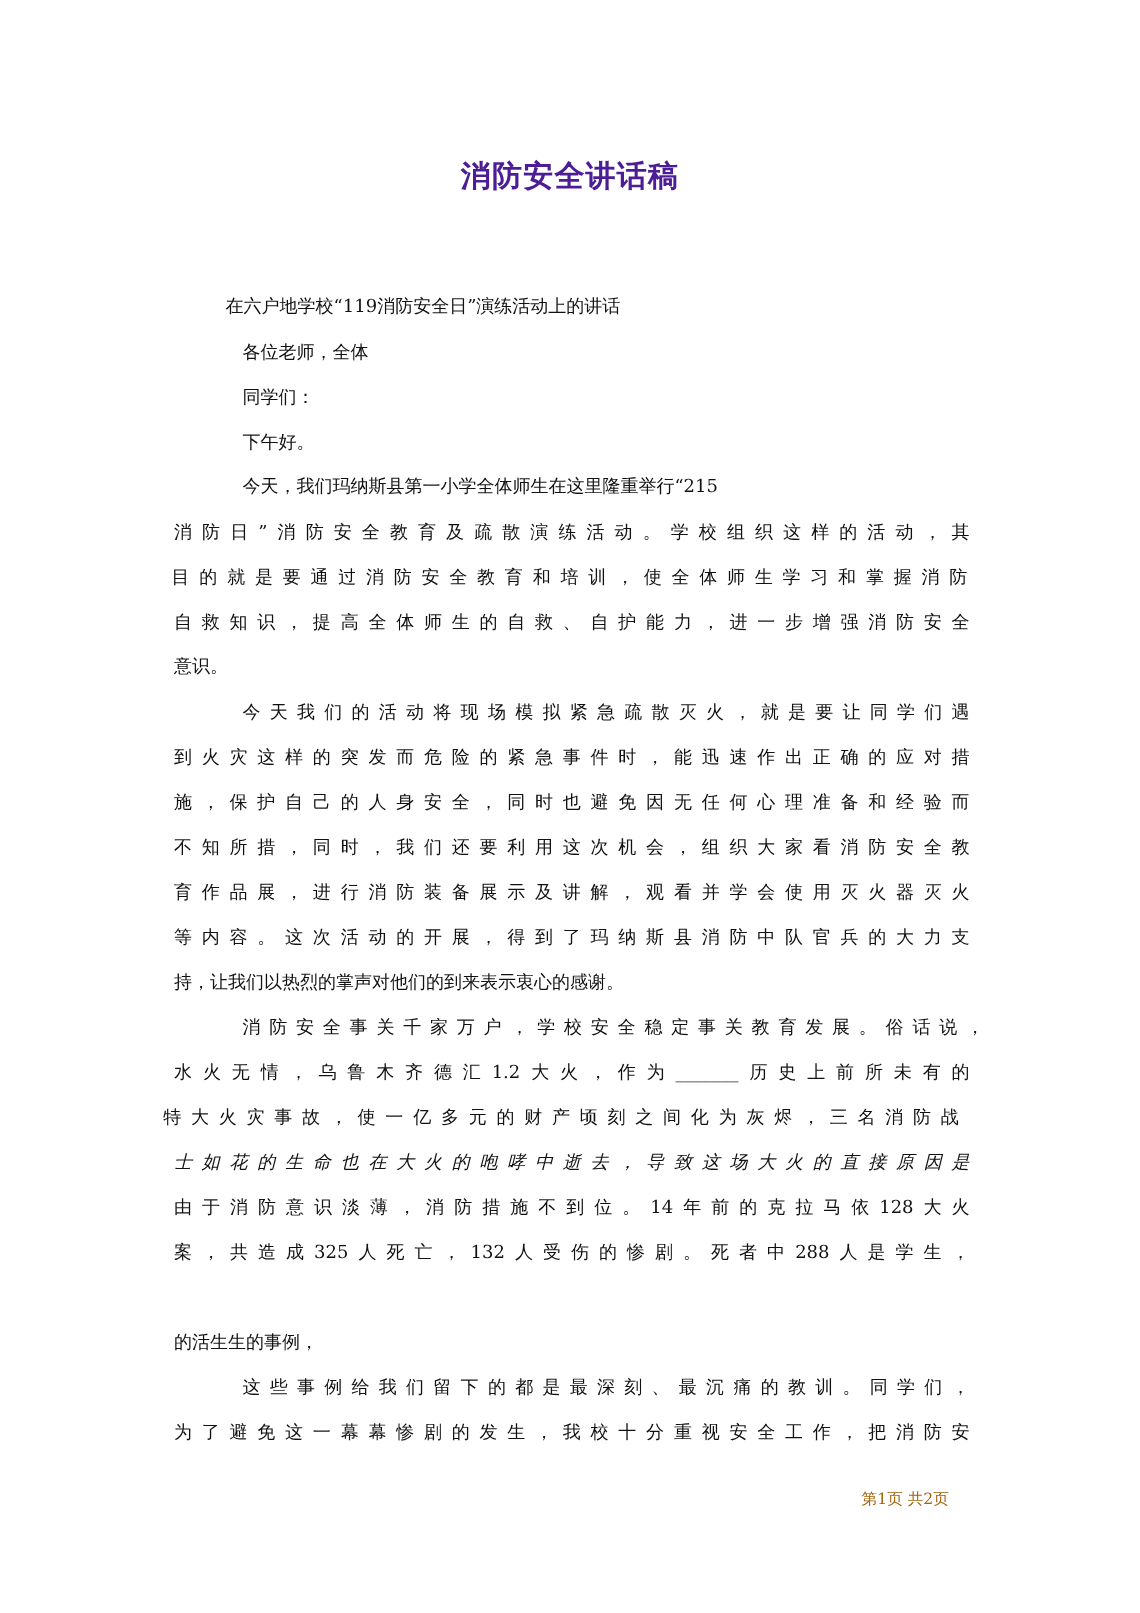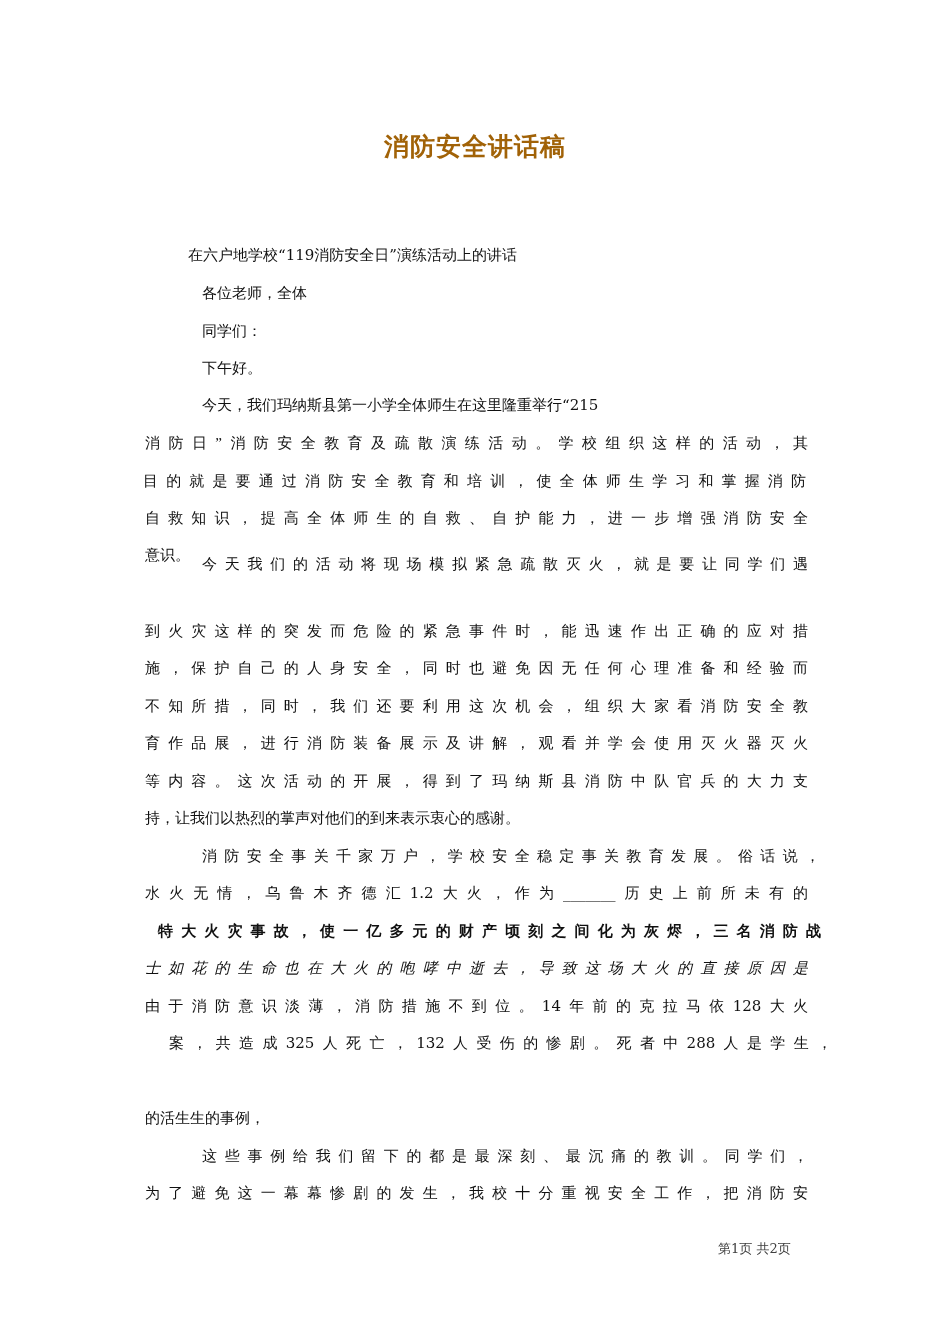--- a/index.html
+++ b/index.html
@@ -4,53 +4,53 @@
   <style>
     html, body { margin: 0; padding: 0; background: #ffffff; }
     body { width: 950px; height: 1344px; position: relative; overflow: hidden;
            font-family: "DejaVu Serif", "Liberation Serif", serif; color: #111; }
     .page { position: absolute; left: 0; top: 0; width: 950px; height: 1344px; }
     .title { position: absolute; left: 0; width: 950px; top: 130px; text-align: center;
              font-family: "DejaVu Sans", "Liberation Sans", sans-serif; font-weight: bold;
              font-size: 25px; letter-spacing: 1px; }
     .line { position: absolute; font-size: 15px; line-height: 30px; white-space: nowrap; }
     .justify { text-align-last: justify; text-align: justify; }
-    .footer { position: absolute; left: 718px; top: 1240px; font-size: 13px; color: #404040;
+    .footer { position: absolute; left: 718px; top: 1240px; font-size: 13px; color: #a16207;
               font-family: "DejaVu Serif", "Liberation Serif", serif; text-align: right; }
   </style>
 </head>
 <body>
 
 <div class="page">
-  <div class="title" style="color:#a16207;">消防安全讲话稿</div>
+  <div class="title" style="color:#4c1d95;">消防安全讲话稿</div>
 
   <div class="line" style="left:188px; top:240px;">在六户地学校“119消防安全日”演练活动上的讲话</div>
   <div class="line" style="left:202px; top:278px;">各位老师，全体</div>
   <div class="line" style="left:202px; top:316px;">同学们：</div>
   <div class="line" style="left:202px; top:353px;">下午好。</div>
 
   <div class="line" style="left:202px; top:390px; width:606px;">今天，我们玛纳斯县第一小学全体师生在这里隆重举行“215</div>
-  <div class="line justify" style="left:145px; top:428px; width:663px;font-family:Liberation Serif, serif;">消防日”消防安全教育及疏散演练活动。学校组织这样的活动，其</div>
+  <div class="line justify" style="left:145px; top:428px; width:663px;">消防日”消防安全教育及疏散演练活动。学校组织这样的活动，其</div>
   <div class="line justify" style="left:143px; top:466px; width:663px;">目的就是要通过消防安全教育和培训，使全体师生学习和掌握消防</div>
   <div class="line justify" style="left:145px; top:503px; width:663px;">自救知识，提高全体师生的自救、自护能力，进一步增强消防安全</div>
   <div class="line" style="left:145px; top:540px;">意识。</div>
 
-  <div class="line justify" style="left:202px; top:549px; width:606px;">今天我们的活动将现场模拟紧急疏散灭火，就是要让同学们遇</div>
+  <div class="line justify" style="left:202px; top:578px; width:606px;">今天我们的活动将现场模拟紧急疏散灭火，就是要让同学们遇</div>
   <div class="line justify" style="left:145px; top:616px; width:663px;">到火灾这样的突发而危险的紧急事件时，能迅速作出正确的应对措</div>
   <div class="line justify" style="left:145px; top:653px; width:663px;">施，保护自己的人身安全，同时也避免因无任何心理准备和经验而</div>
   <div class="line justify" style="left:145px; top:691px; width:663px;">不知所措，同时，我们还要利用这次机会，组织大家看消防安全教</div>
   <div class="line justify" style="left:145px; top:728px; width:663px;">育作品展，进行消防装备展示及讲解，观看并学会使用灭火器灭火</div>
   <div class="line justify" style="left:145px; top:766px; width:663px;">等内容。这次活动的开展，得到了玛纳斯县消防中队官兵的大力支</div>
   <div class="line justify" style="left:202px; top:841px; width:618px;">消防安全事关千家万户，学校安全稳定事关教育发展。俗话说，</div>
 
   <div class="line" style="left:145px; top:803px;">持，让我们以热烈的掌声对他们的到来表示衷心的感谢。</div>
   <div class="line justify" style="left:145px; top:878px; width:663px;">水火无情，乌鲁木齐德汇1.2大火，作为_______历史上前所未有的</div>
-  <div class="line justify" style="left:158px; top:916px; width:663px;font-weight:bold;">特大火灾事故，使一亿多元的财产顷刻之间化为灰烬，三名消防战</div>
+  <div class="line justify" style="left:136px; top:916px; width:663px;">特大火灾事故，使一亿多元的财产顷刻之间化为灰烬，三名消防战</div>
   <div class="line justify" style="left:145px; top:953px; width:663px;font-style:italic;">士如花的生命也在大火的咆哮中逝去，导致这场大火的直接原因是</div>
   <div class="line justify" style="left:145px; top:991px; width:663px;">由于消防意识淡薄，消防措施不到位。14年前的克拉马依128大火</div>
-  <div class="line justify" style="left:145px; top:1028px; width:663px;margin-left:24px;">案，共造成325人死亡，132人受伤的惨剧。死者中288人是学生，</div>
+  <div class="line justify" style="left:145px; top:1028px; width:663px;">案，共造成325人死亡，132人受伤的惨剧。死者中288人是学生，</div>
   <div class="line" style="left:145px; top:1103px;">的活生生的事例，</div>
 
   <div class="line justify" style="left:145px; top:1178px; width:663px;">为了避免这一幕幕惨剧的发生，我校十分重视安全工作，把消防安</div>
   <div class="line justify" style="left:202px; top:1141px; width:606px;">这些事例给我们留下的都是最深刻、最沉痛的教训。同学们，</div>
 
   <div class="footer">第1页 共2页</div>
 </div>
 
 </body></html>

